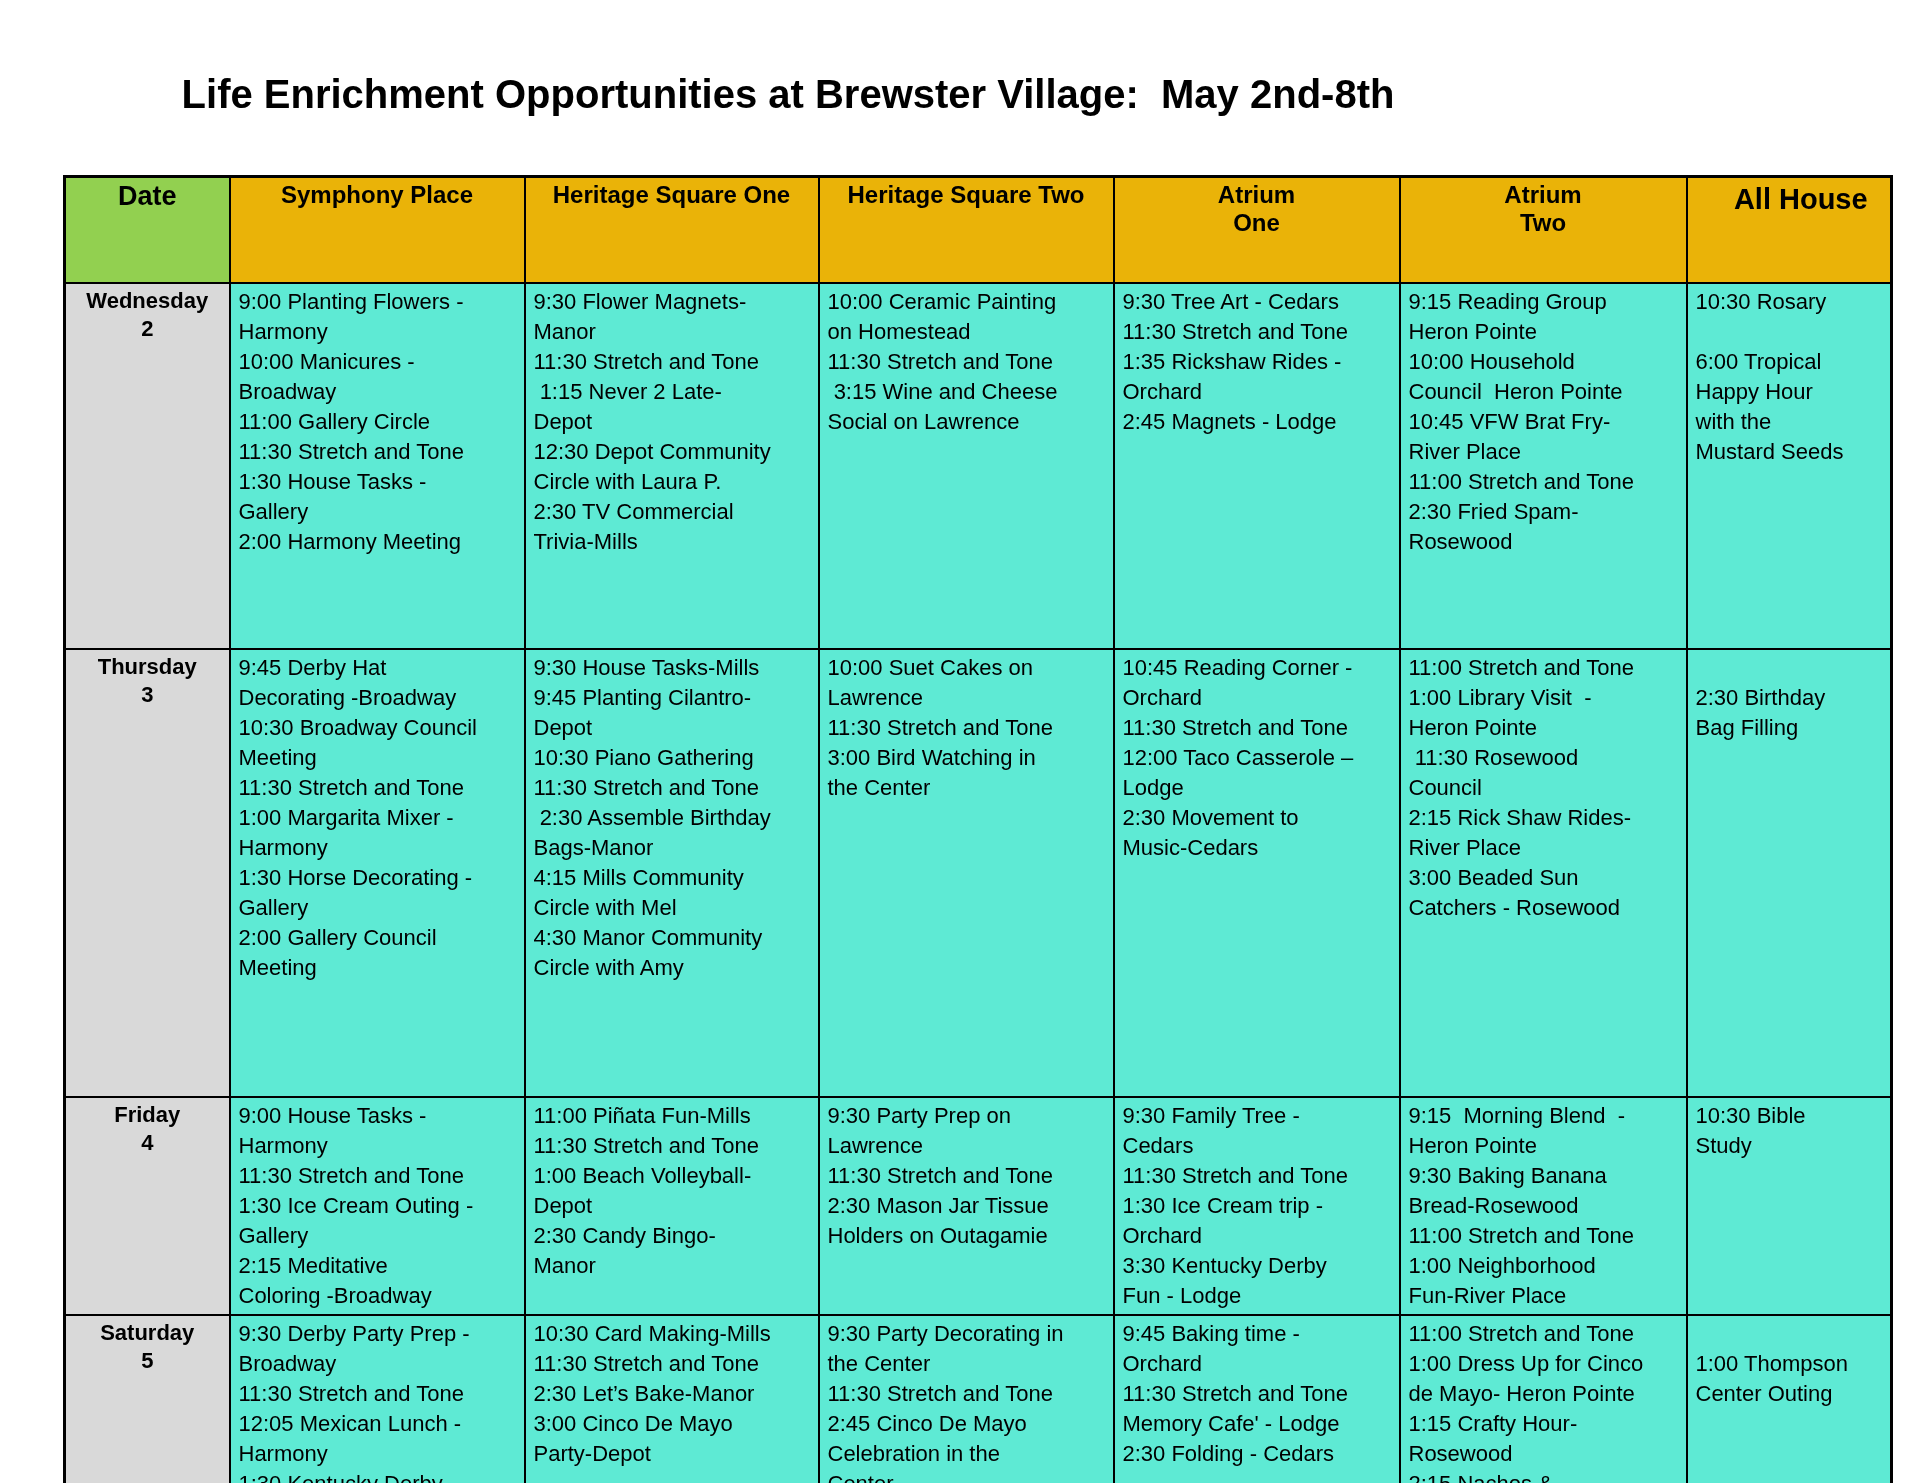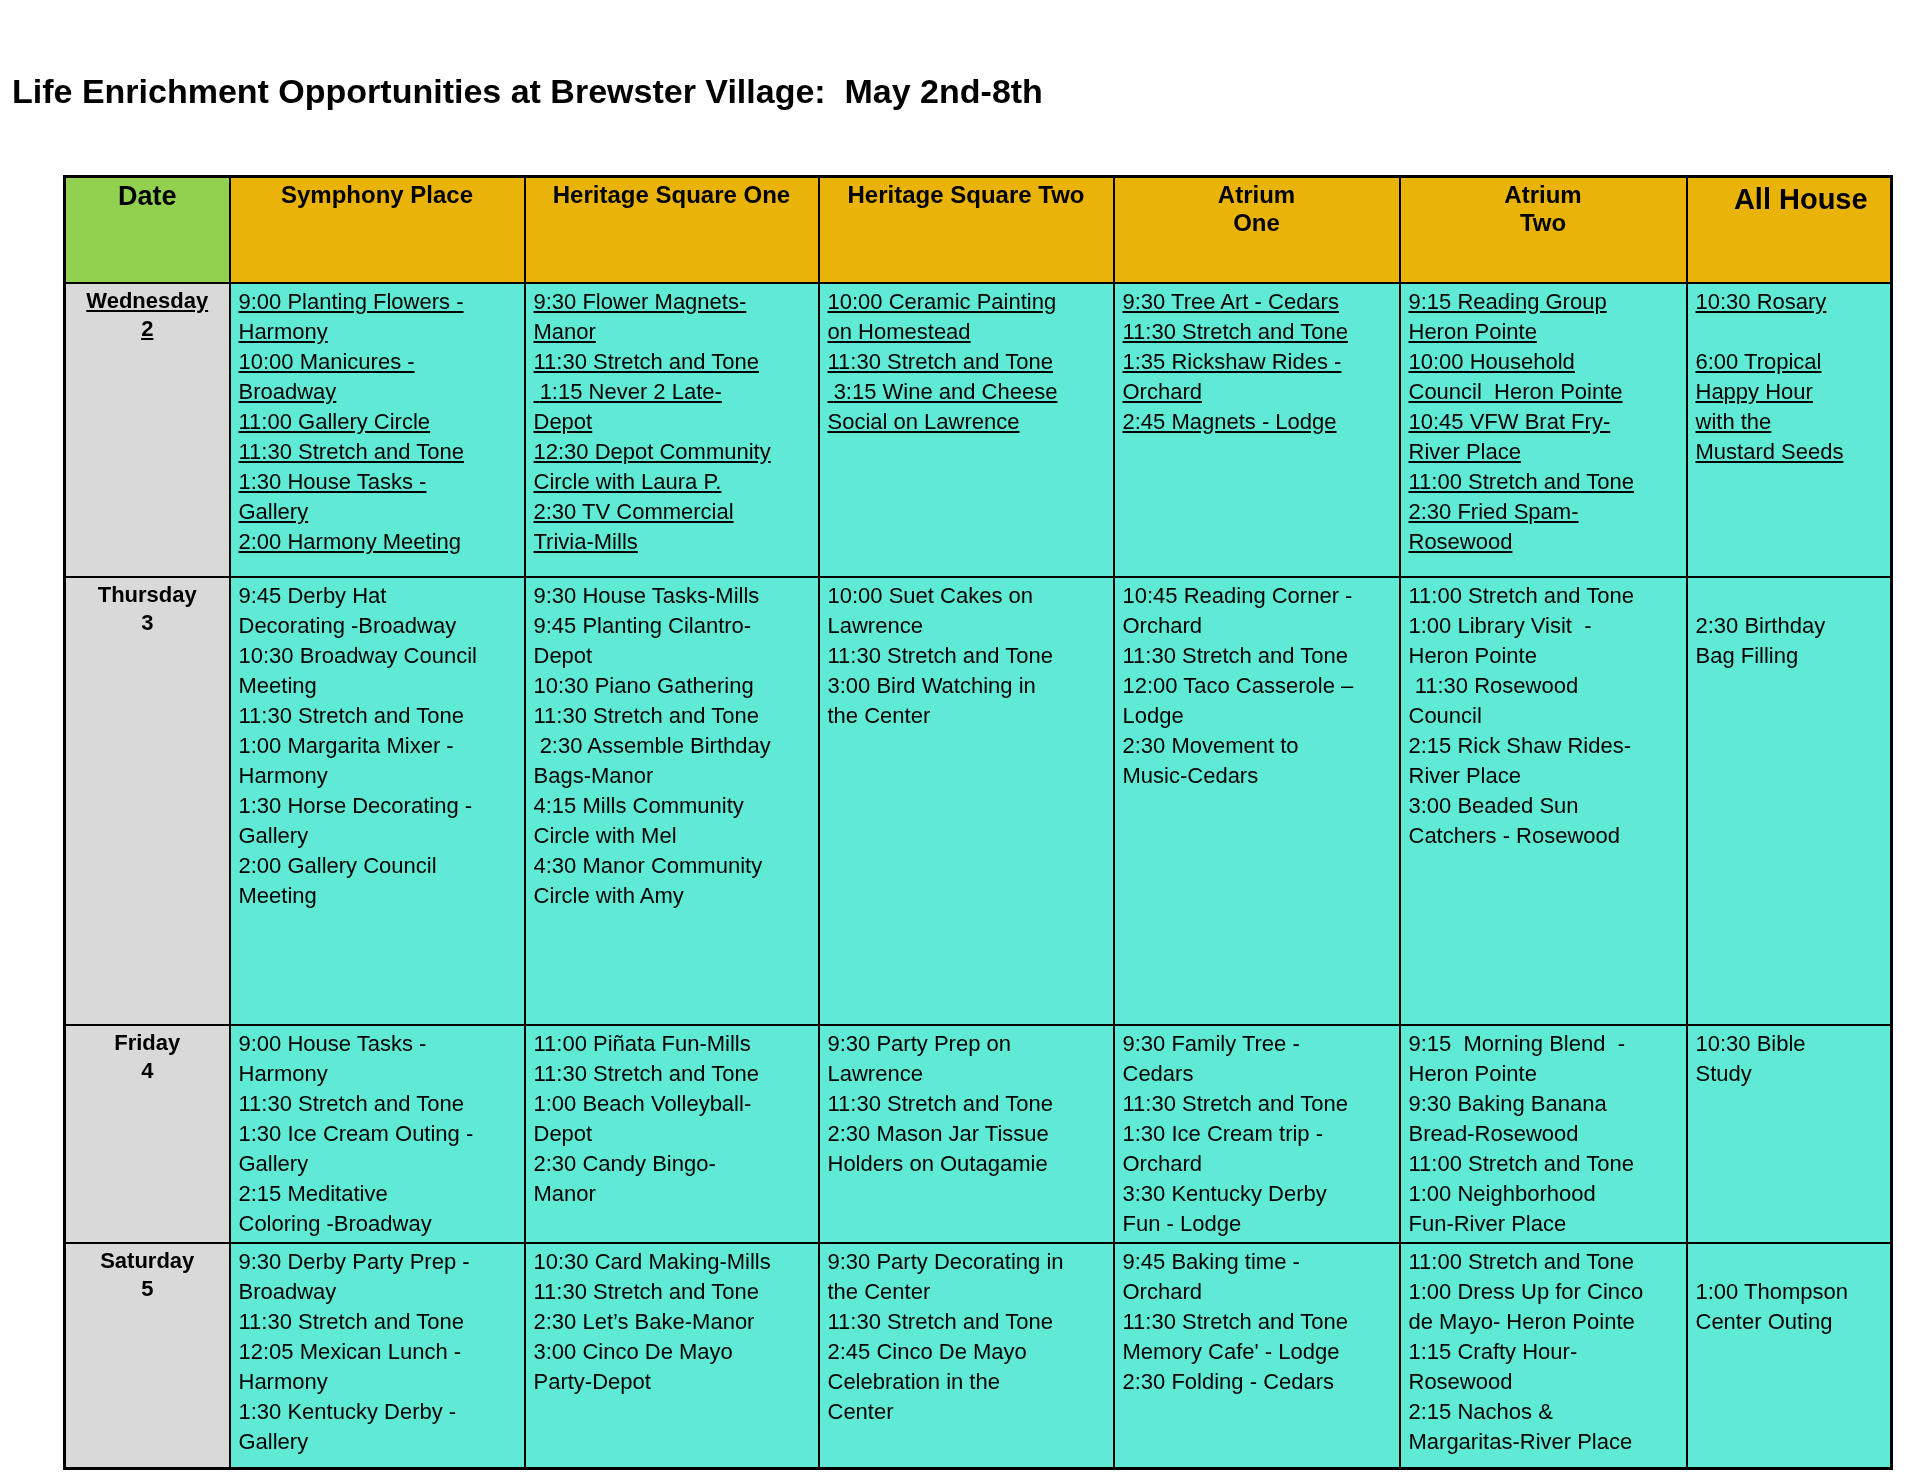--- a/index.html
+++ b/index.html
@@ -1,22 +1,22 @@
 <!DOCTYPE html>
 <html><head>
 <meta charset="utf-8">
 <style>
   html,body{margin:0;padding:0;}
   body{
     width:1920px;height:1483px;position:relative;background:#ffffff;
     font-family:"Liberation Sans", sans-serif;color:#000;overflow:hidden;
   }
   .title{
-    position:absolute;top:72px;left:12px;width:1576px;
-    font-size:34px;font-weight:bold;white-space:pre-wrap;letter-spacing:0px;
+    position:absolute;top:72px;left:0;width:1576px;text-align:center;
+    font-size:40px;font-weight:bold;white-space:pre-wrap;letter-spacing:0px;
   }
   .table-wrap{position:absolute;top:175px;left:63px;}
   table.sched{
     border-collapse:collapse;table-layout:fixed;width:1827px;
     border:3px solid #000;
   }
   table.sched th, table.sched td{
     border:2px solid #000;vertical-align:top;padding:3px 8px;overflow:hidden;
   }
   
@@ -24,21 +24,21 @@
   th.col-header{
     background:#eab308;font-weight:bold;font-size:24px;text-align:center;
     vertical-align:top;padding-top:5px;white-space:pre-line;line-height:28px;
   }
   th.col-header.allhouse{font-size:29px;padding-top:7px;padding-left:32px;}
   th.date-header{
     background:#92D050;font-weight:bold;font-size:27px;text-align:center;
     vertical-align:bottom;padding-bottom:2px;
   }
   
-  tbody tr:nth-child(1){height:294px;text-decoration:underline;}
+  tbody tr:nth-child(1){height:366px;}
   tbody tr:nth-child(2){height:448px;}
   tbody tr:nth-child(3){height:196px;}
   tbody tr:nth-child(4){height:226px;}
   th.date-cell{
     background:#D9D9D9;font-weight:bold;font-size:22px;text-align:center;
     vertical-align:top;line-height:28px;padding-top:5px;
   }
   td.events-cell{background:#5eead4;}
   .line{
     font-size:22px;line-height:30px;min-height:30px;white-space:pre-wrap;

